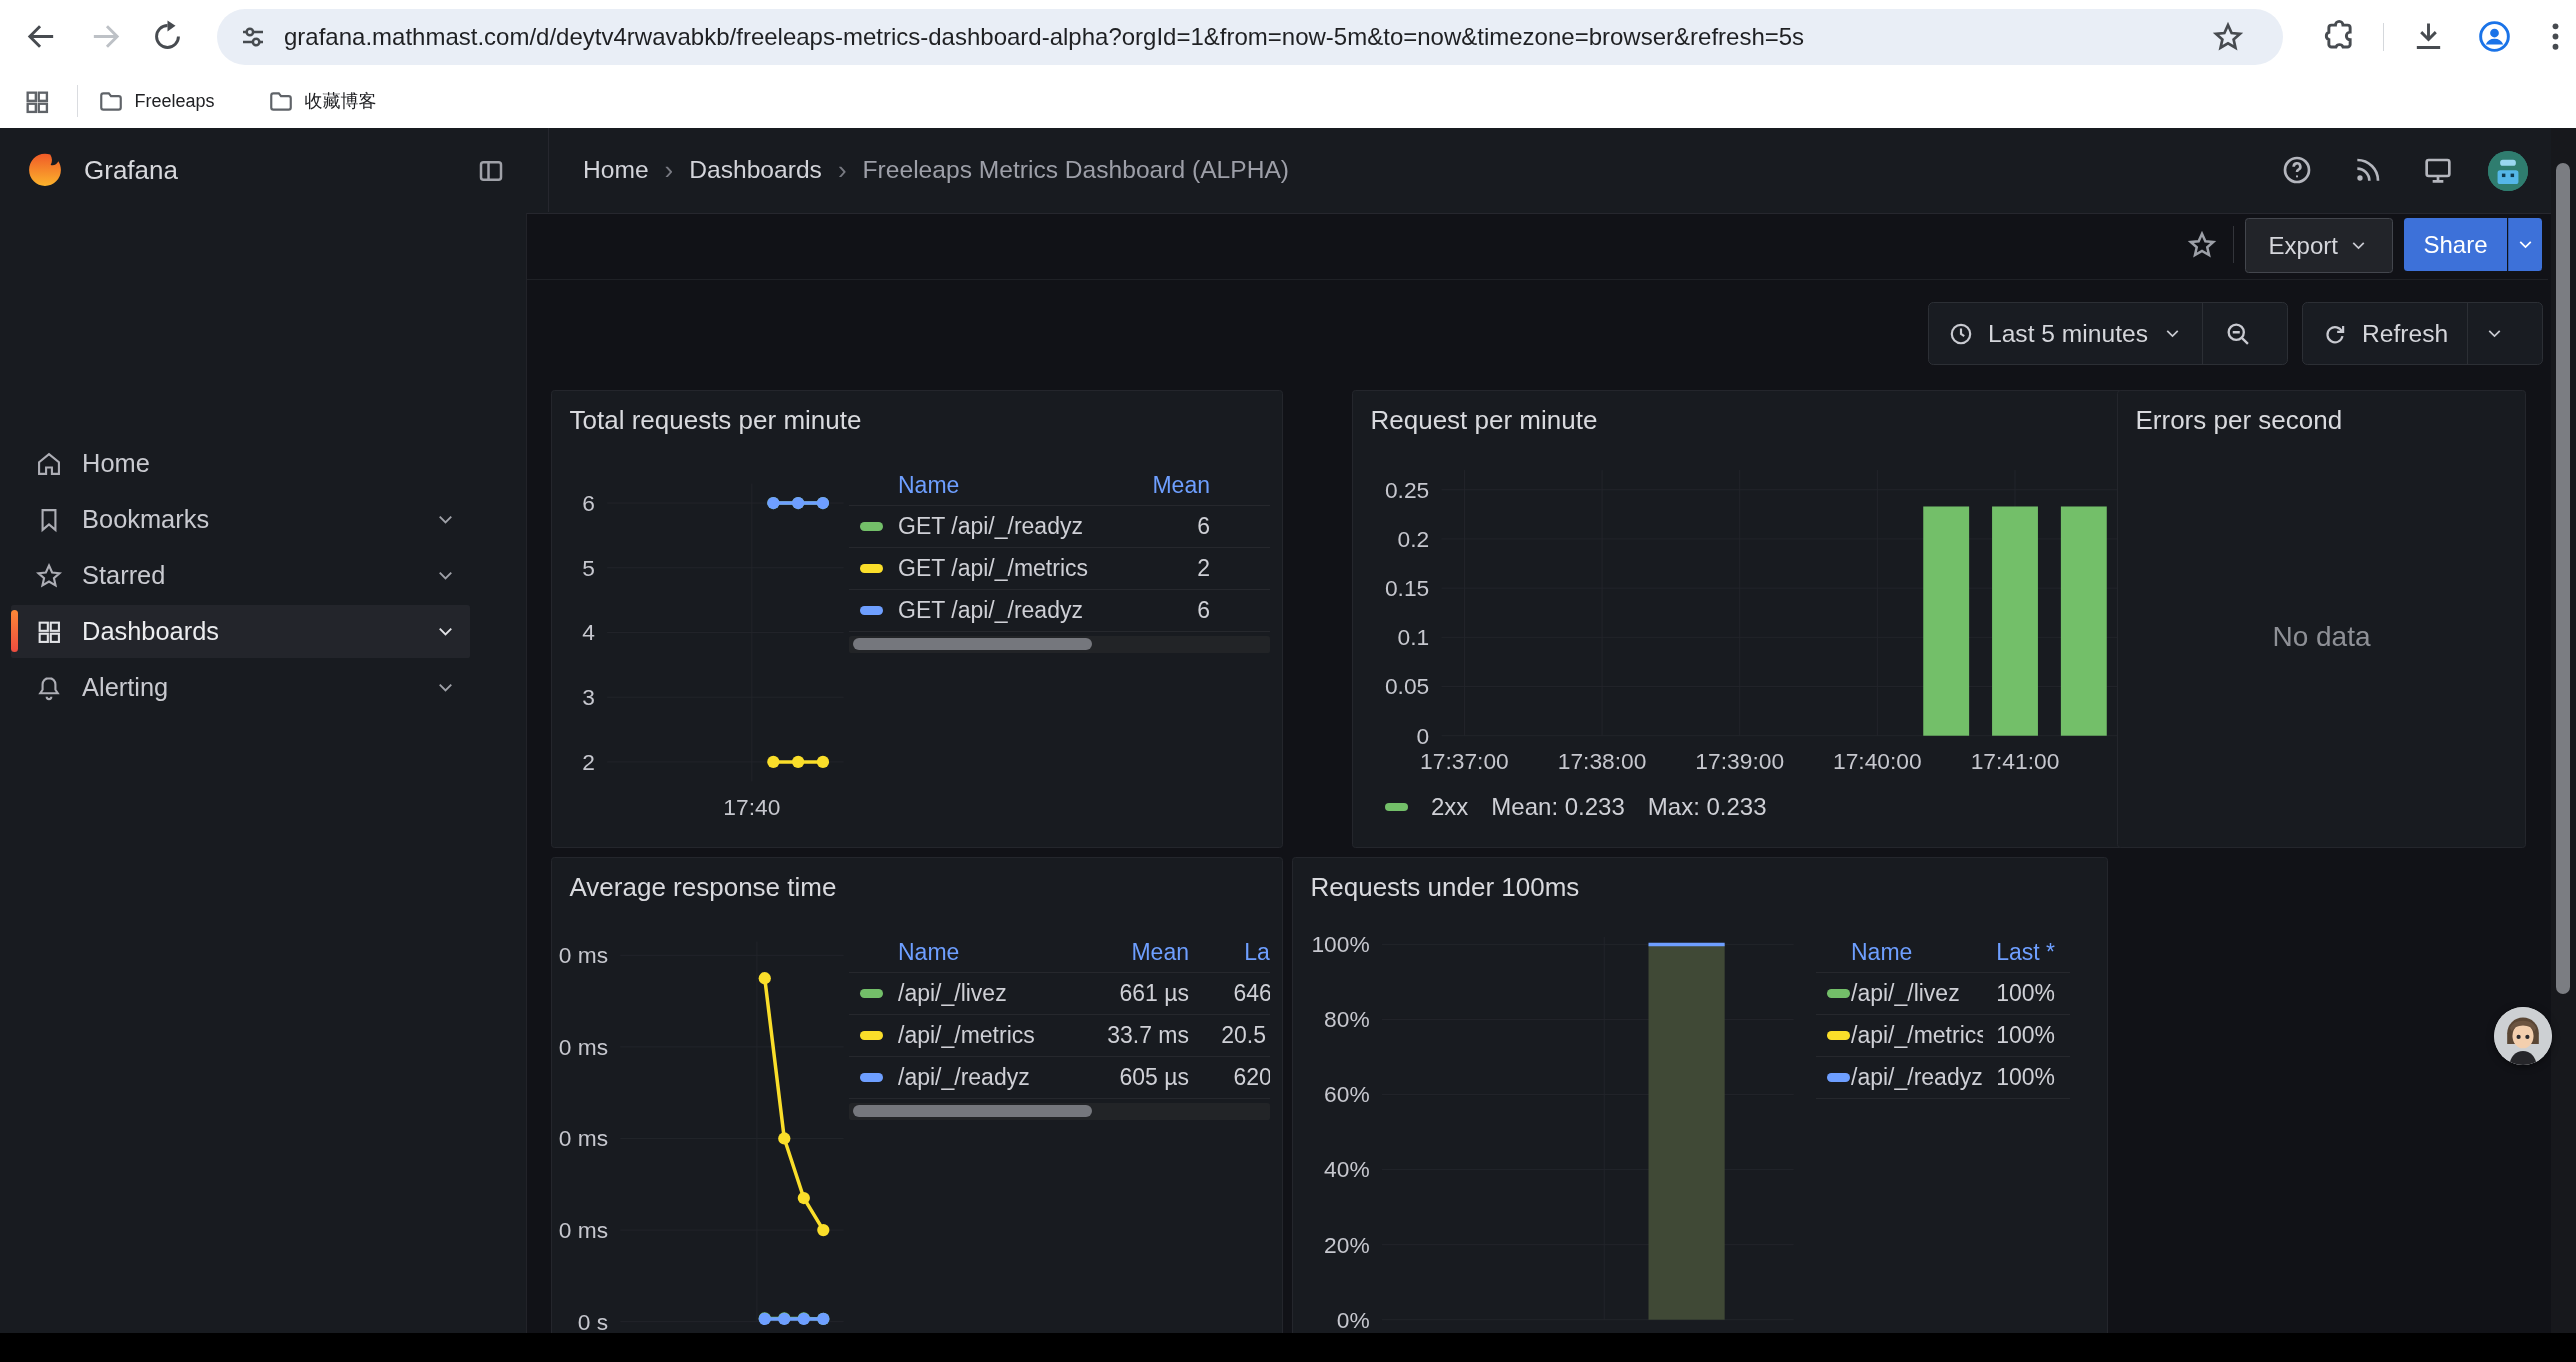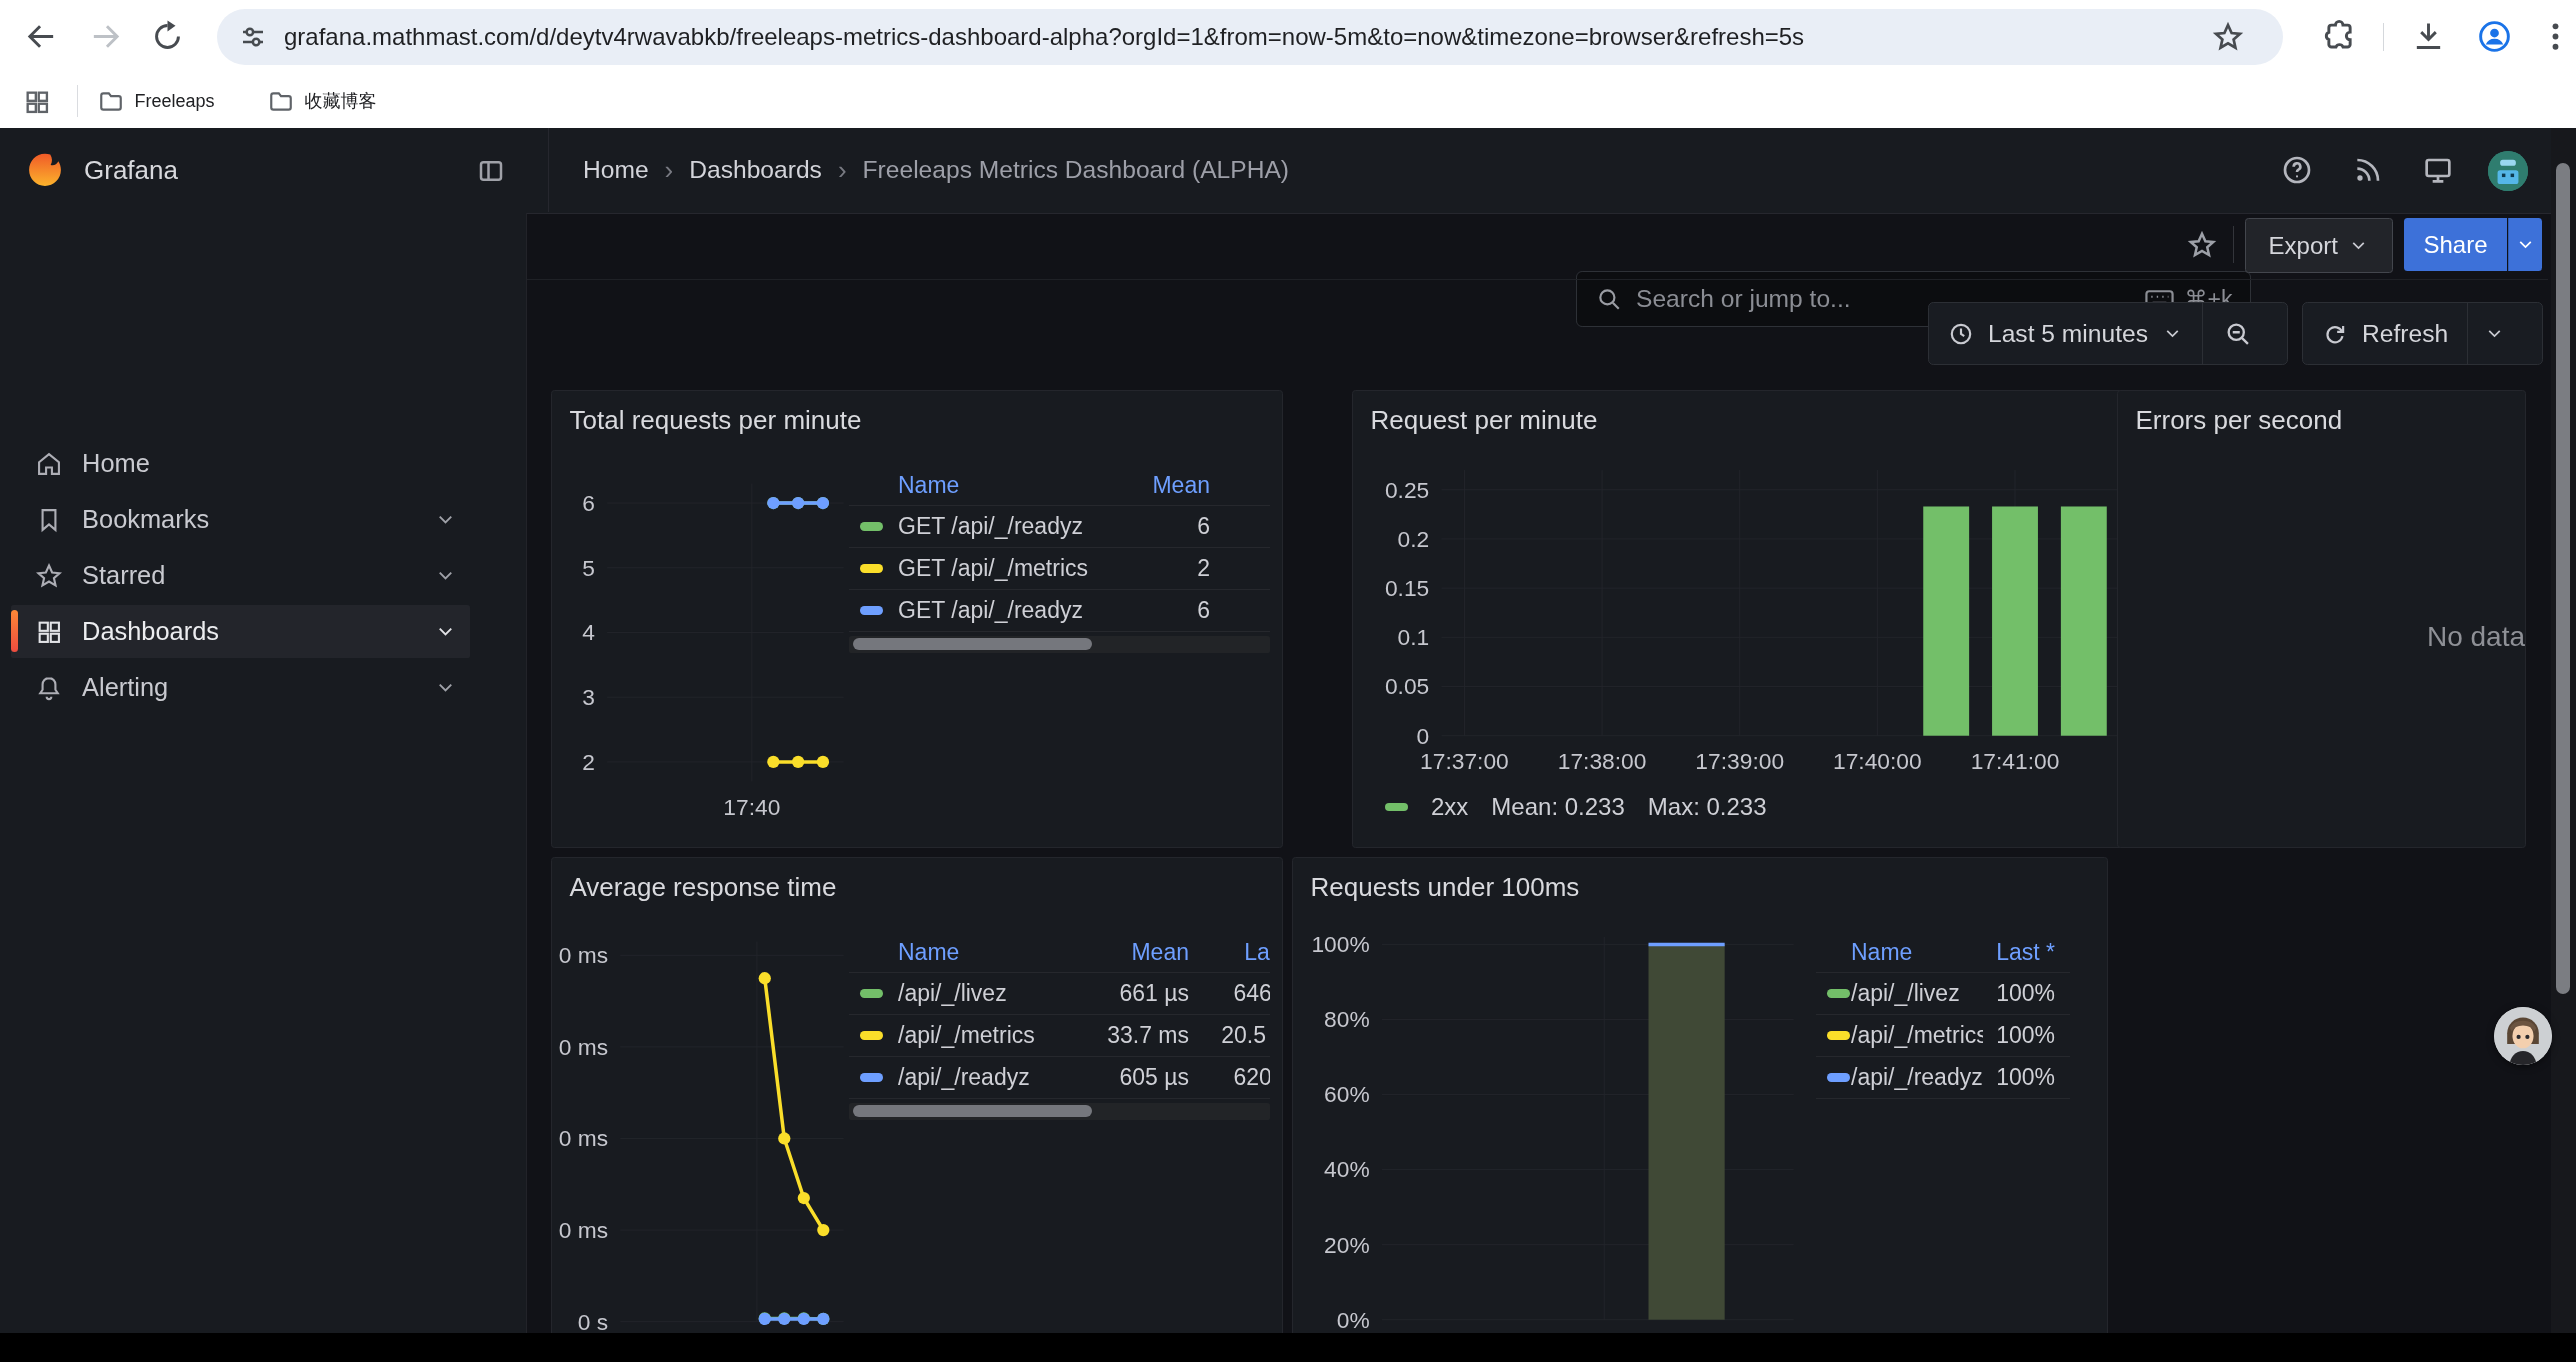--- a/index.html
+++ b/index.html
@@ -66,21 +66,21 @@
 
   .tp-group{position:absolute;top:302px;height:61px;background:#191c22;border:0.9px solid #2c2f35;border-radius:5.3px;display:flex;align-items:center;color:#d5d6db;font-size:24.6px;font-weight:500;}
   .tp-seg{display:flex;align-items:center;height:100%;}
   .tp-sep{width:0.9px;height:100%;background:#2c2f35;}
   .tp-group svg{stroke:#c9cad1;fill:none;stroke-width:2;}
 
   
   .panel{position:absolute;background:#181b20;border:0.9px solid #24262c;border-radius:3.5px;overflow:hidden;}
   .ptitle{position:absolute;top:14px;left:17.5px;font-size:26px;font-weight:500;color:#d9dade;}
   .chart{position:absolute;}
-  .nodata{position:absolute;top:230px;left:0;width:100%;text-align:right;font-size:28px;color:#8e9096;}
+  .nodata{position:absolute;top:230px;left:0;width:100%;text-align:center;font-size:28px;color:#8e9096;}
 
   .legend{position:absolute;overflow:hidden;font-size:23px;color:#cfd0d6;}
   .lt-row{display:grid;height:41px;align-items:center;border-bottom:0.9px solid #26282d;}
   .lt-head{height:39px;font-weight:500;}
   .lt-head .lt-cell{color:#6e9fff;}
   .lt-cell{white-space:nowrap;overflow:hidden;}
   .lt-cell.num{text-align:right;padding-right:7px;}
   .lt-sw{display:flex;align-items:center;justify-content:flex-start;padding-left:10.5px;}
   .lt-sw span{display:block;width:23px;height:8.8px;border-radius:4.4px;}
   .lt-scroll{position:relative;height:17.5px;background:#222427;border-radius:2.6px;margin-top:3.5px;}
@@ -192,32 +192,20 @@
     <div class="gnav-div"></div>
 
     <div class="breadcrumb">
       <span class="crumb">Home</span>
       <span class="sep">›</span>
       <span class="crumb">Dashboards</span>
       <span class="sep">›</span>
       <span class="crumb current">Freeleaps Metrics Dashboard (ALPHA)</span>
     </div>
 
-    <div class="gsearch">
-      <svg class="mag" viewBox="0 0 24 24">
-          <circle cx="10.5" cy="10.5" r="6.5"></circle>
-          <path d="M15.5 15.5 L21 21"></path>
-        </svg>
-      <span class="ph">Search or jump to...</span>
-      <svg class="kb" viewBox="0 0 24 24">
-        <rect x="2.5" y="6" width="19" height="12" rx="2"></rect>
-          <path d="M6 10 h1 M10 10 h1 M14 10 h1 M18 10 h0.5 M7 14.5 h10"></path>
-      </svg>
-      <span class="short">⌘+k</span>
-    </div>
 
     <svg class="gnav-icon" style="left:2281px" viewBox="0 0 24 24">
       <circle cx="12" cy="12" r="9"></circle>
         <path d="M9.5 9.5 a2.5 2.5 0 1 1 3.6 2.2 c-0.8 0.5 -1.1 0.9 -1.1 1.8"></path>
         <circle cx="12" cy="16.8" r="0.8" fill="#b4b6bd" stroke="none"></circle>
     </svg>
     <svg class="gnav-icon" style="left:2352px" viewBox="0 0 24 24">
       <circle cx="6" cy="18" r="2" fill="#b4b6bd" stroke="none"></circle>
         <path d="M4 11 a9 9 0 0 1 9 9 M4 4.5 a15.5 15.5 0 0 1 15.5 15.5"></path>
     </svg>

